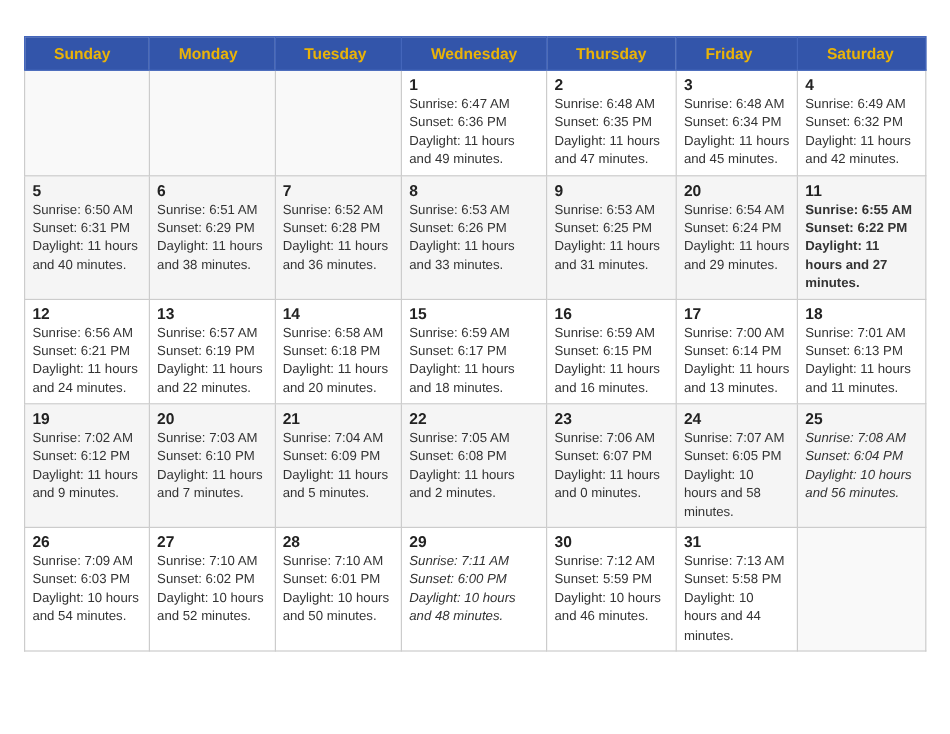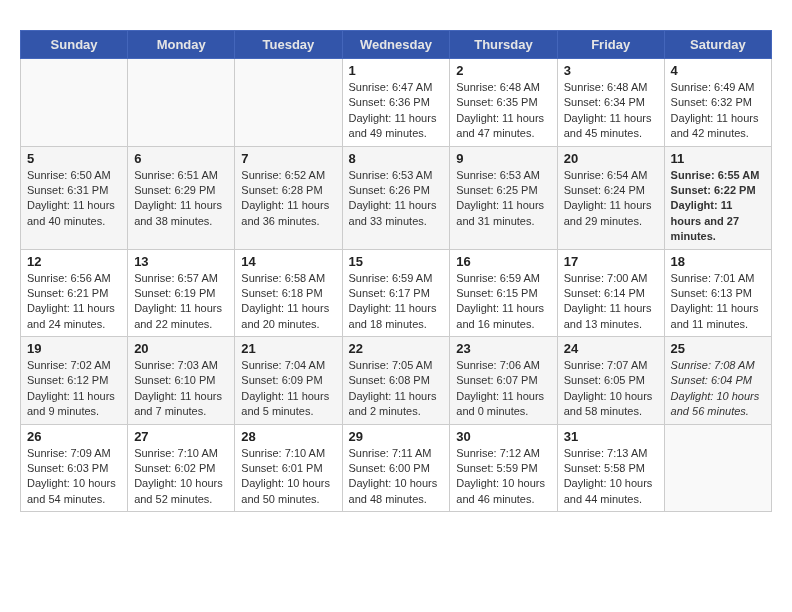--- a/index.html
+++ b/index.html
@@ -32,23 +32,23 @@
       font-size: 14px;
       color: #444;
     }
     .calendar {
       width: 100%;
       border-collapse: collapse;
       border: 1px solid #ccc;
     }
     .calendar th {
       background-color: #3355aa;
-      color: #e5e5e5;
-      text-align: center;
-      padding: 6px 12px;
+      color: #eab308;
+      text-align: left;
+      padding: 6px 24px;
       font-size: 13px;
       border: 1px solid #4466bb;
     }
     .calendar td {
       vertical-align: top;
       padding: 4px 6px;
       border: 1px solid #ccc;
       font-size: 11px;
       color: #222;
       width: 108px;
@@ -281,21 +281,21 @@
 Daylight: 10 hours and 52 minutes.</div>
         </td>
         <td>
           <span class="day-number">28</span>
           <div class="day-info" style="white-space: pre-line;">Sunrise: 7:10 AM
 Sunset: 6:01 PM
 Daylight: 10 hours and 50 minutes.</div>
         </td>
         <td>
           <span class="day-number">29</span>
-          <div class="day-info" style="white-space: pre-line;">Sunrise: 7:11 AM
+          <div class="day-info" style="white-space: pre-line; font-style: italic;">Sunrise: 7:11 AM
 Sunset: 6:00 PM
 Daylight: 10 hours and 48 minutes.</div>
         </td>
         <td>
           <span class="day-number">30</span>
           <div class="day-info" style="white-space: pre-line;">Sunrise: 7:12 AM
 Sunset: 5:59 PM
 Daylight: 10 hours and 46 minutes.</div>
         </td>
         <td>

